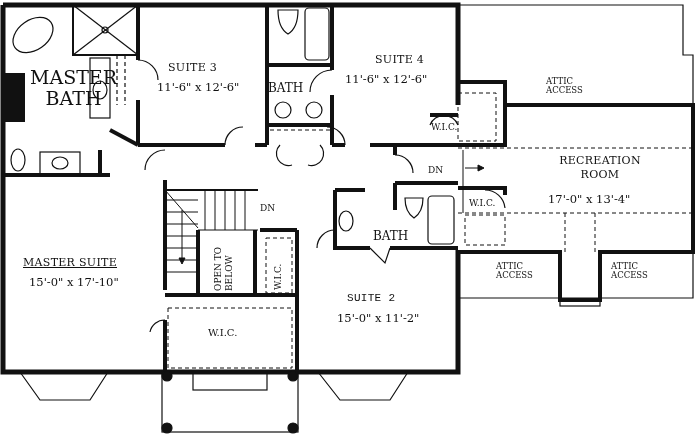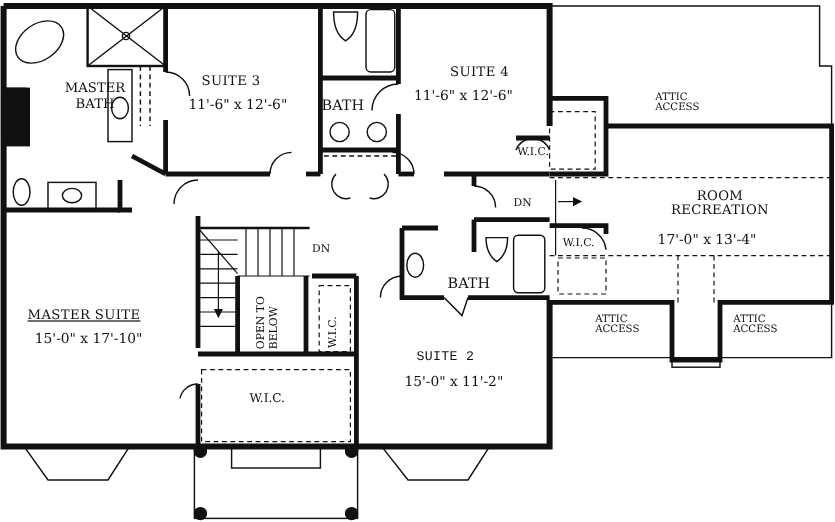--- a/index.html
+++ b/index.html
@@ -160,43 +160,43 @@
       <rect x="193" y="372" width="74" height="18"></rect>
       <circle cx="167" cy="376" r="5" fill="#111"></circle>
       <circle cx="293" cy="376" r="5" fill="#111"></circle>
       <circle cx="167" cy="428" r="5" fill="#111"></circle>
       <circle cx="293" cy="428" r="5" fill="#111"></circle>
       <rect x="560" y="300" width="40" height="6"></rect>
     </g>
   </g>
 </svg>
 
-<div class="lbl sm center" style="left:30px;top:68px;font-size:11px;margin-left:24px;">
+<div class="lbl sm center" style="left:30px;top:68px;font-size:19px;">
   <div>MASTER</div>
   <div style="margin-top:2px;">BATH</div>
 </div>
 
 <div class="lbl big" style="left:168px;top:62px;">SUITE 3</div>
 <div class="lbl dim" style="left:157px;top:82px;">11'-6" x 12'-6"</div>
 
 <div class="lbl" style="left:268px;top:82px;font-size:12px;">BATH</div>
 
 <div class="lbl big" style="left:356px;top:54px;margin-left:19px;">SUITE 4</div>
 <div class="lbl dim" style="left:345px;top:74px;">11'-6" x 12'-6"</div>
 
 <div class="lbl sm" style="left:431px;top:123px;">W.I.C.</div>
 
 <div class="lbl xs" style="left:546px;top:77px;">
   <div>ATTIC</div>
   <div>ACCESS</div>
 </div>
 
 <div class="lbl big center" style="left:535px;top:155px;width:130px;">
+  <div>RECREATION</div>
   <div style="margin-top:3px;">ROOM</div>
-  <div>RECREATION</div>
 </div>
 <div class="lbl dim" style="left:548px;top:194px;">17'-0" x 13'-4"</div>
 
 <div class="lbl sm" style="left:469px;top:199px;">W.I.C.</div>
 <div class="lbl sm" style="left:428px;top:166px;">DN</div>
 
 <div class="lbl xs" style="left:496px;top:262px;">
   <div>ATTIC</div>
   <div>ACCESS</div>
 </div>

